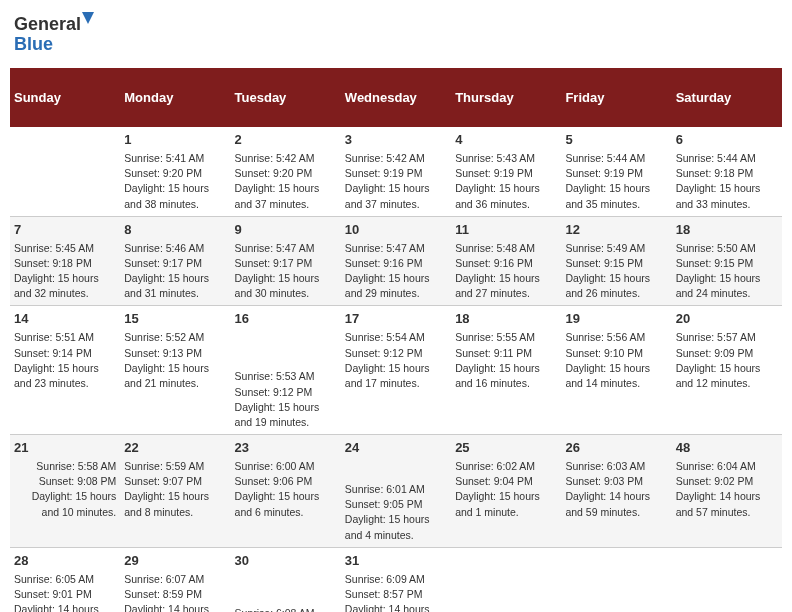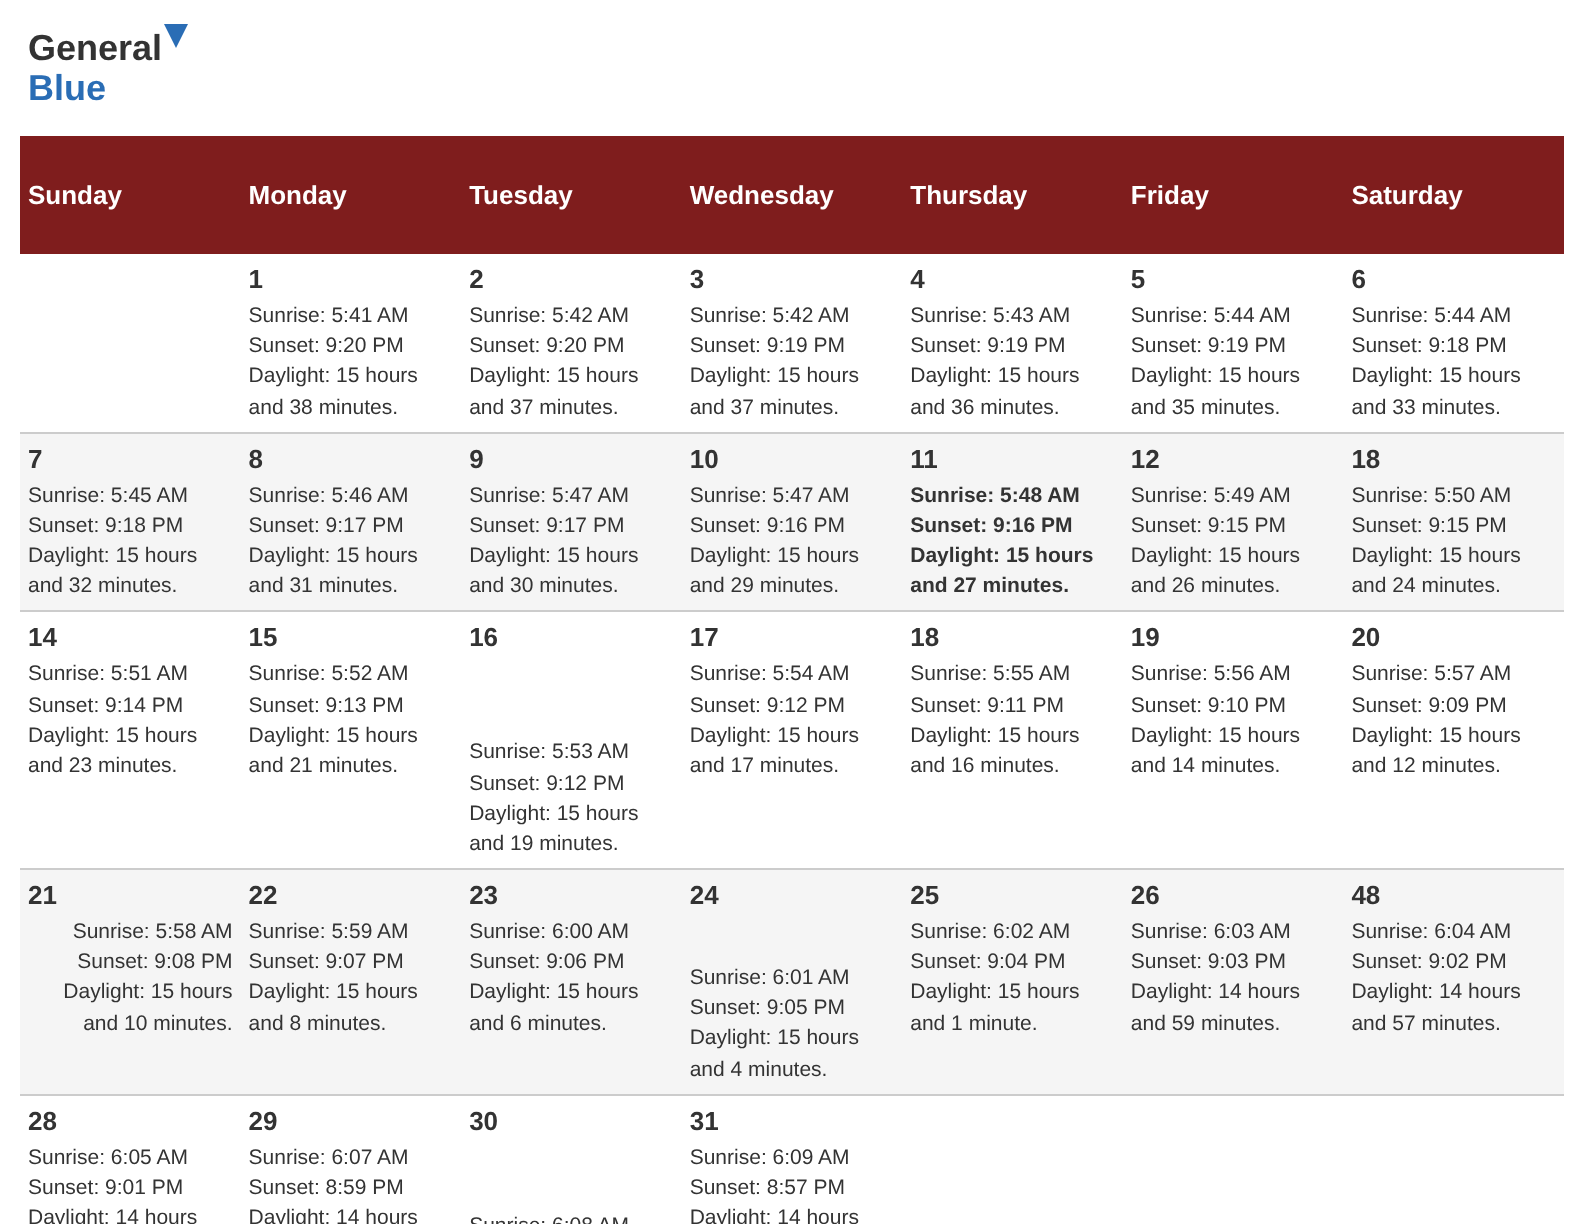--- a/index.html
+++ b/index.html
@@ -172,21 +172,21 @@
         </td>
         <td>
           <span class="day-num">10</span>
           <div class="day-info" style="white-space: pre-line;">Sunrise: 5:47 AM
 Sunset: 9:16 PM
 Daylight: 15 hours
 and 29 minutes.</div>
         </td>
         <td>
           <span class="day-num">11</span>
-          <div class="day-info" style="white-space: pre-line; font-weight: bold;">Sunrise: 5:48 AM
+          <div class="day-info" style="white-space: pre-line;">Sunrise: 5:48 AM
 Sunset: 9:16 PM
 Daylight: 15 hours
 and 27 minutes.</div>
         </td>
         <td>
           <span class="day-num">12</span>
           <div class="day-info" style="white-space: pre-line;">Sunrise: 5:49 AM
 Sunset: 9:15 PM
 Daylight: 15 hours
 and 26 minutes.</div>

